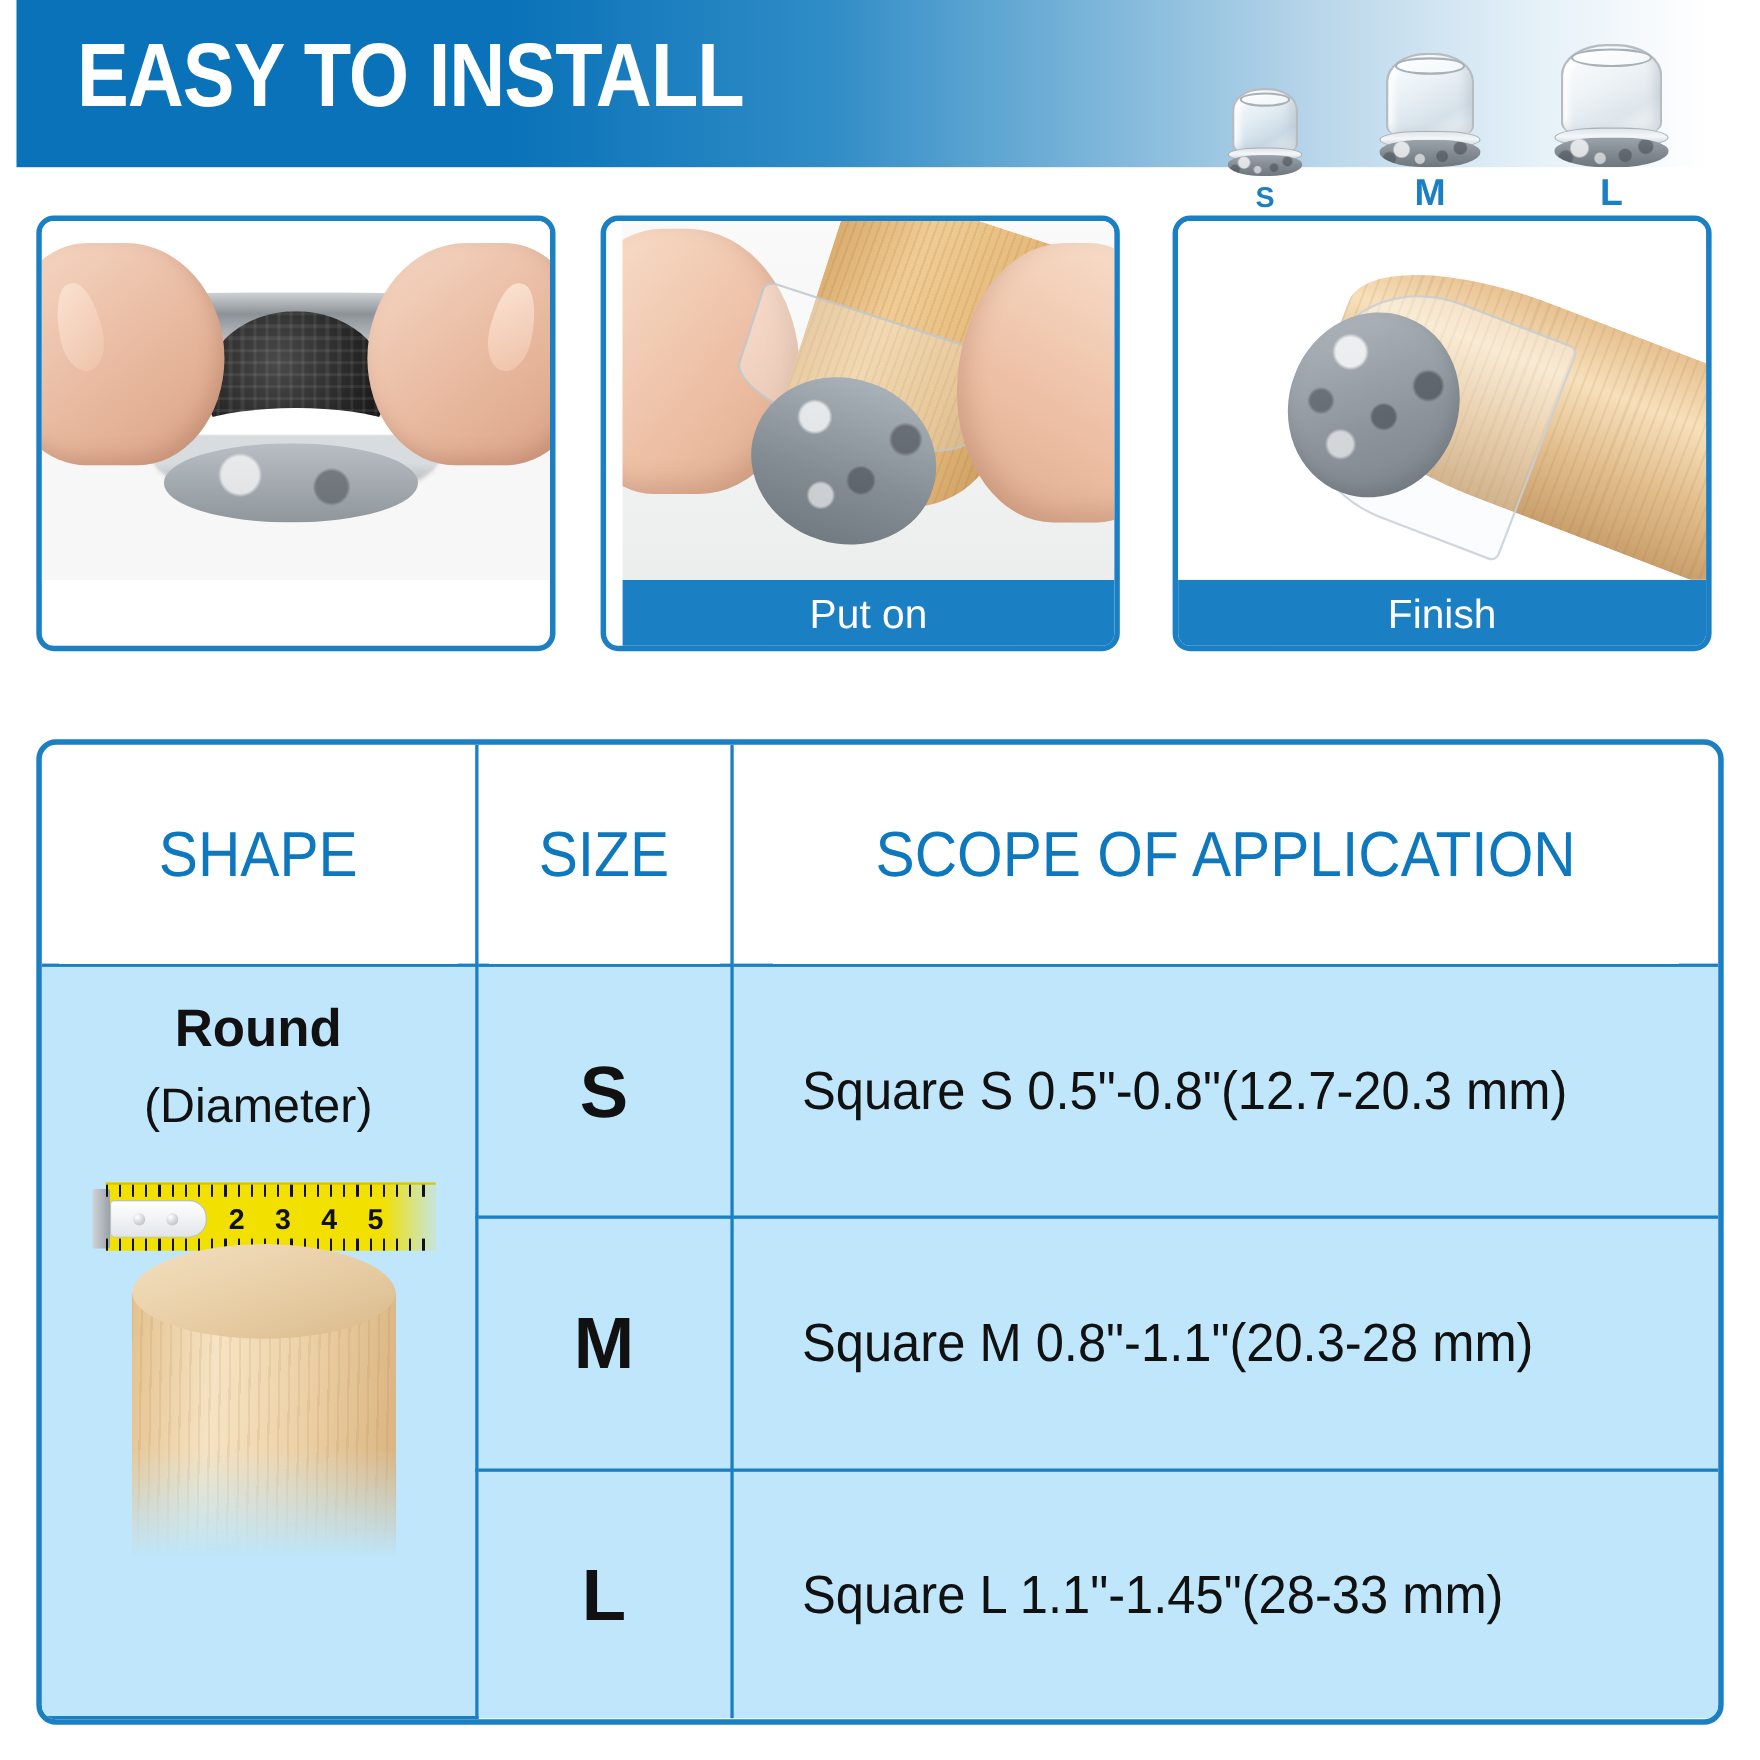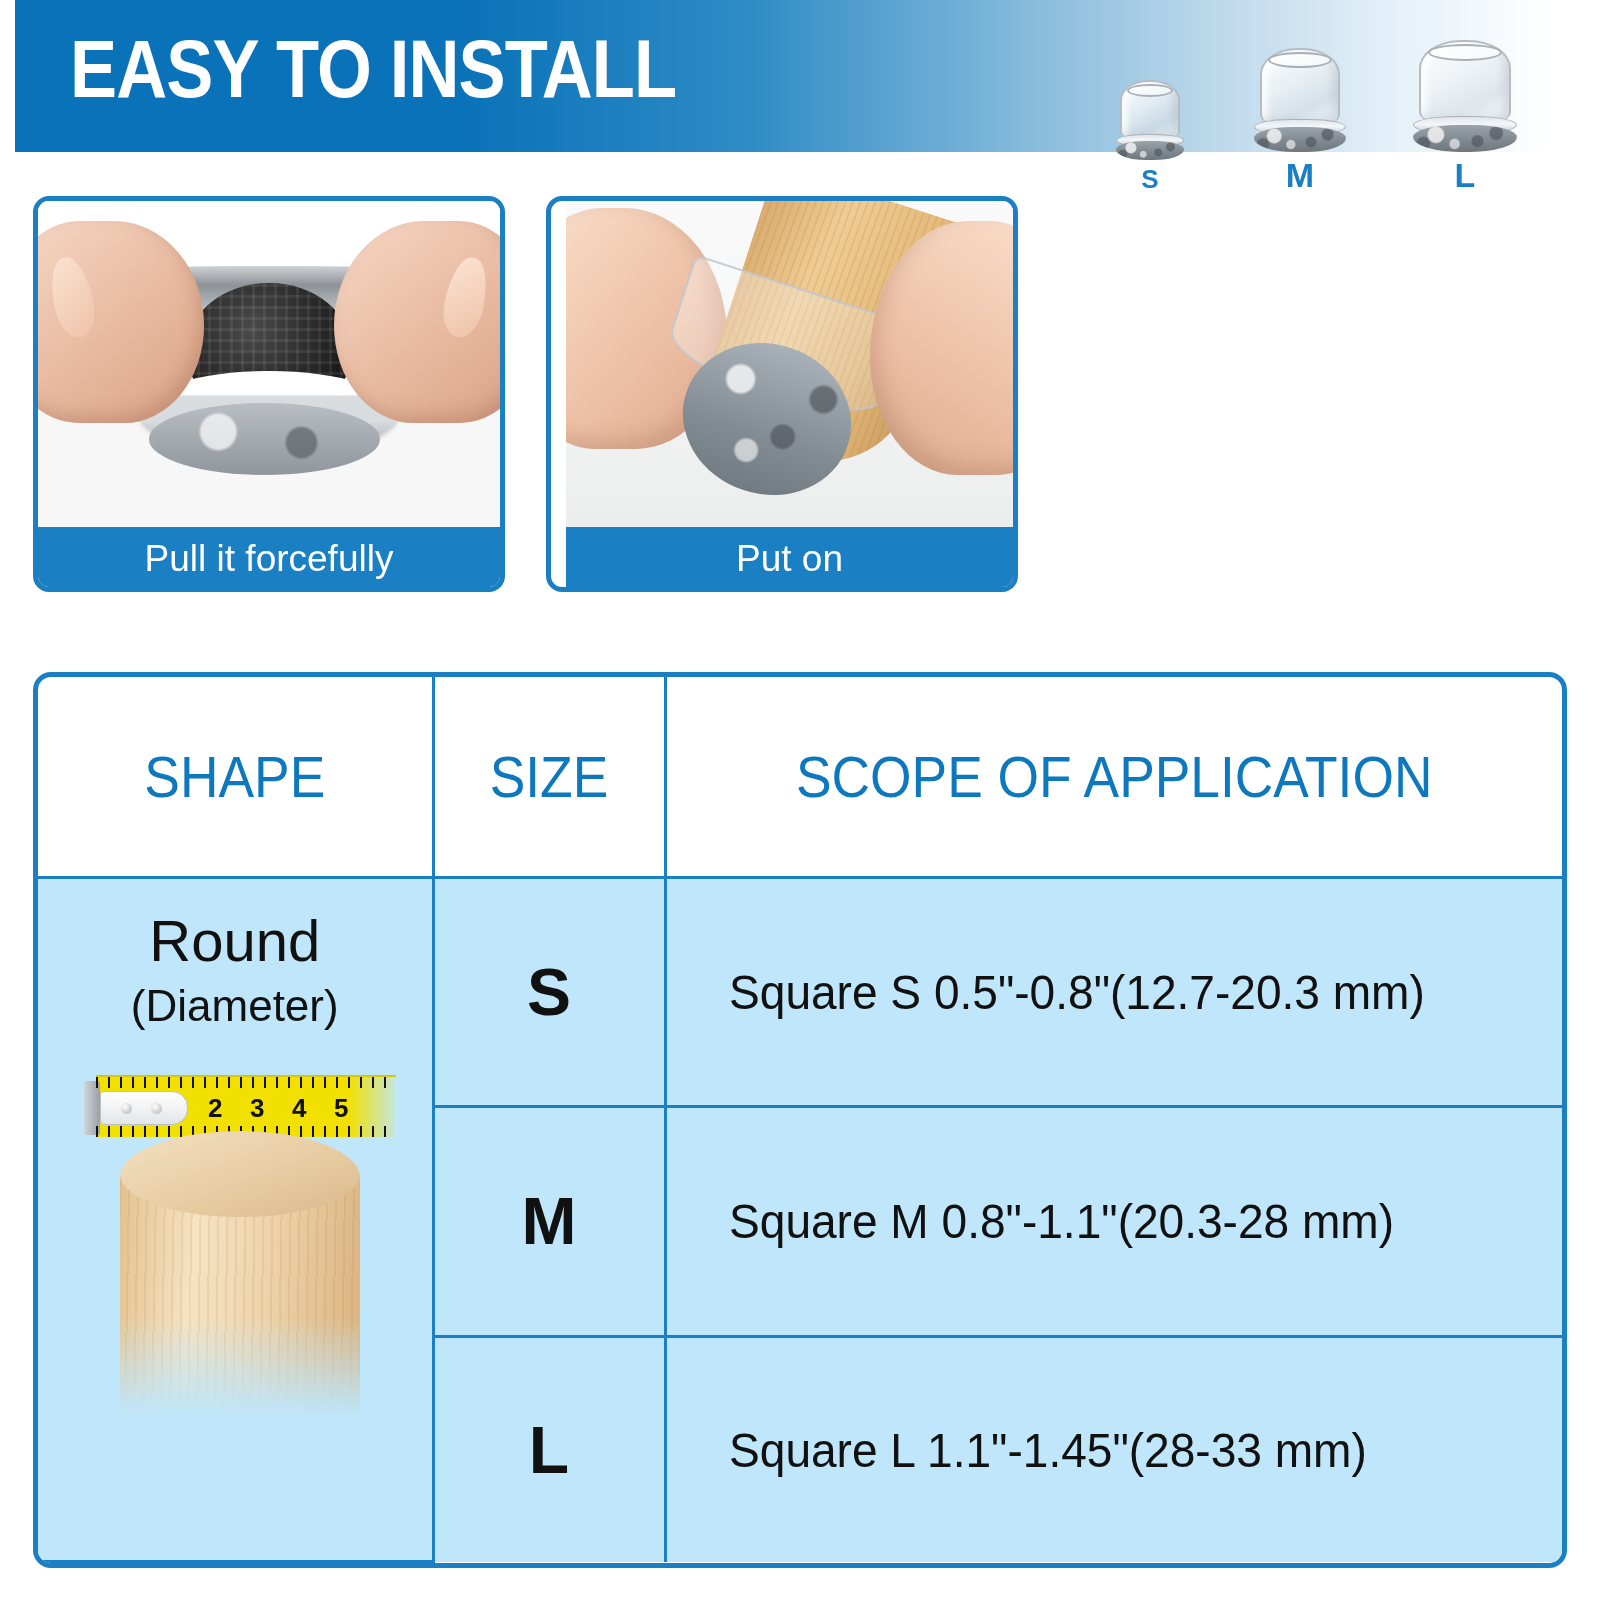--- a/index.html
+++ b/index.html
@@ -316,21 +316,21 @@
     padding-left: 66px;
     transform: scaleX(0.94);
     transform-origin: left center;
     white-space: nowrap;
   }
 
   .shape-cell { background: #bfe6fa; position: relative; padding: 0; }
   .shape-inner { position: relative; width: 100%; height: 100%; }
   .shape-title {
     position: absolute; left: 0; right: 0; top: 32px;
-    font-size: 58px; font-weight: normal; color: #111111; line-height: 1.05;
+    font-size: 48px; font-weight: bold; color: #111111; line-height: 1.05;
   }
   .shape-sub {
     position: absolute; left: 0; right: 0; top: 104px;
     font-size: 44px; color: #111111; line-height: 1.05;
   }
 
   
   .tape {
     position: absolute; left: 58px; top: 196px;
     width: 300px; height: 62px;
@@ -444,35 +444,43 @@
       <div class="p1-black"></div>
       <div class="p1-lens"></div>
       <div class="p1-felt"></div>
       <div class="hand-l">
           <div class="thumb-l"></div>
         </div>
       <div class="hand-r">
           <div class="thumb-r"></div>
         </div>
     </div>
-    <div class="caption">Pull it forcefully</div>
   </div>
 
   <div class="step-card c2">
     <div class="photo">
       <div class="p2-bg"></div>
       <div class="p2-hand-l"></div>
       <div class="p2-leg"></div>
       <div class="p2-sleeve"></div>
       <div class="p2-felt"></div>
       <div class="p2-hand-r"></div>
     </div>
     <div class="caption">Put  on</div>
   </div>
 
+  <div class="step-card c3">
+    <div class="photo">
+      <div class="p3-bg"></div>
+      <div class="p3-leg"></div>
+      <div class="p3-sleeve"></div>
+      <div class="p3-felt"></div>
+    </div>
+    <div class="caption">Finish</div>
+  </div>
 
 </div>
 
 <div class="spec-table">
   <table class="tbl">
     <colgroup>
       <col class="col-shape">
         <col class="col-size">
         <col>
     </colgroup>

